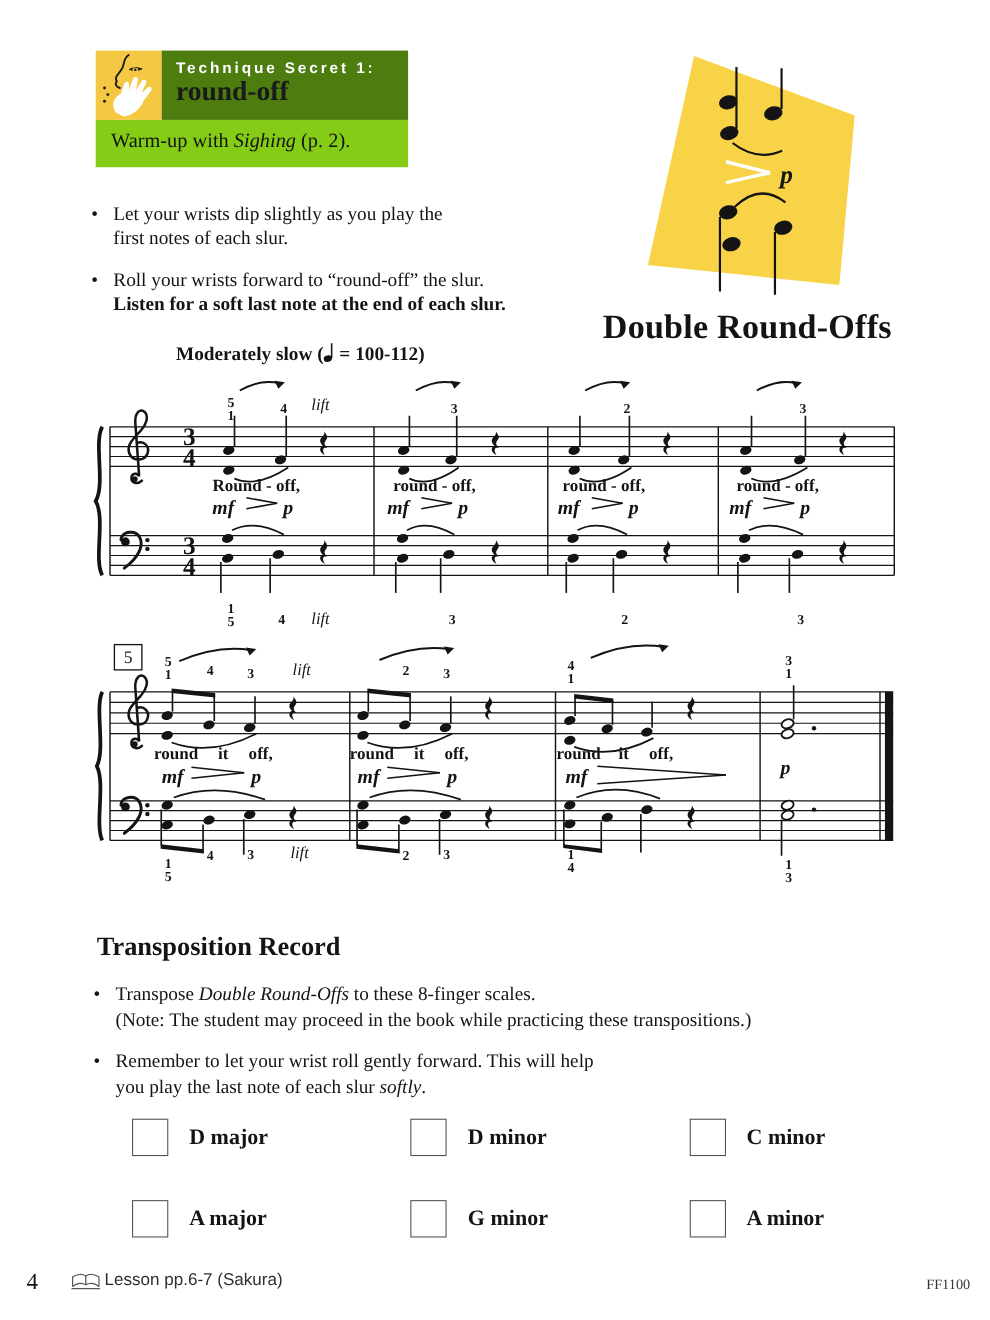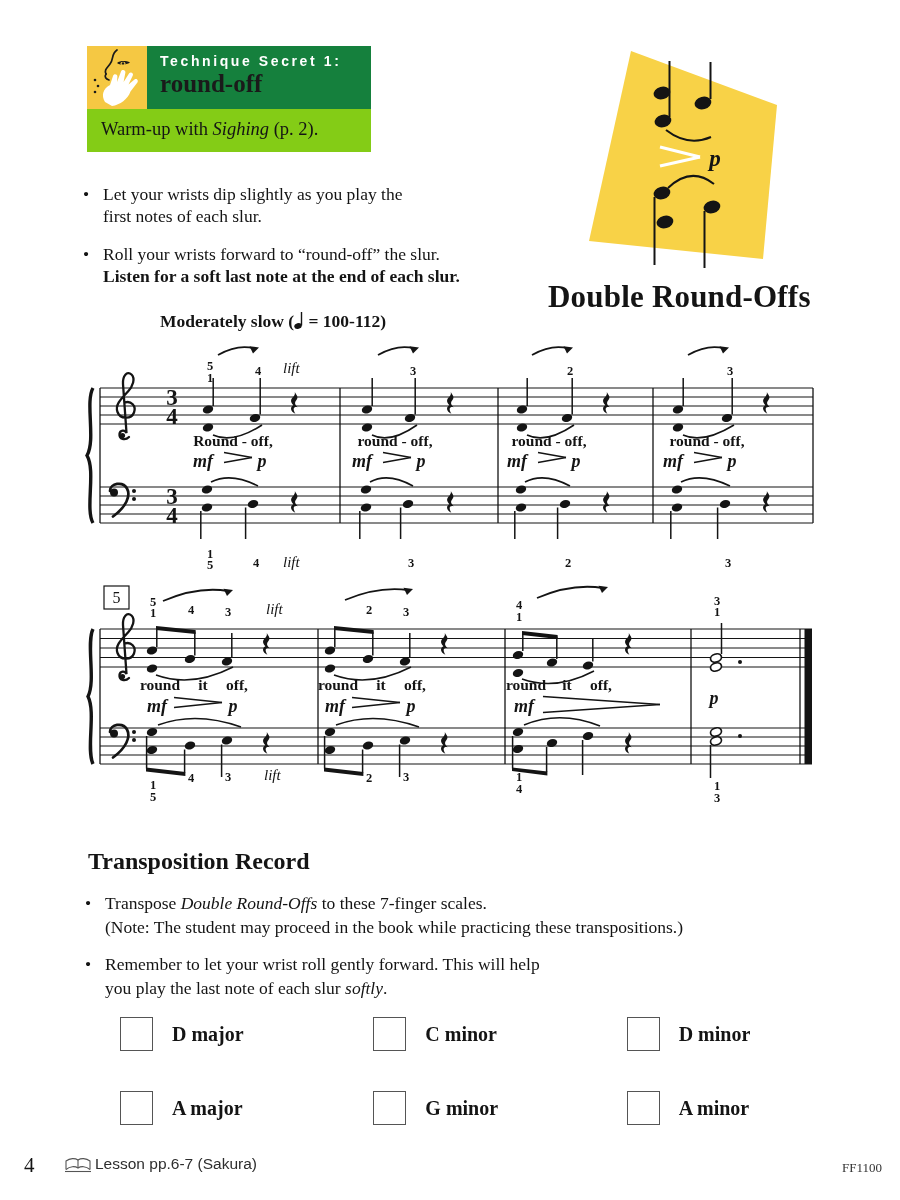--- a/index.html
+++ b/index.html
@@ -4,21 +4,21 @@
 <style>
   html,body{margin:0;padding:0;}
   body{width:900px;height:1200px;background:#ffffff;position:relative;
        font-family:"Liberation Serif",serif;color:#141414;overflow:hidden;}
   .abs{position:absolute;}
 
   
   .tech-box{left:87px;top:46px;width:284px;}
   .tech-top{display:flex;height:63px;}
   .tech-icon{width:60px;height:63px;background:#F5C843;flex:none;}
-  .tech-right{flex:1;background:#15803d;padding:7px 0 16px 13px;box-sizing:border-box;}
+  .tech-right{flex:1;background:#4d7c0f;padding:7px 0 16px 13px;box-sizing:border-box;}
   .tech-kicker{font-family:"Liberation Sans",sans-serif;font-weight:bold;color:#ffffff;
                font-size:14px;letter-spacing:2.6px;white-space:nowrap;}
   .tech-title{font-size:25px;font-weight:bold;color:#1a1a1a;margin-top:1px;}
   .tech-warm{height:43px;background:#84cc16;font-size:18.5px;padding:10px 0 0 14px;box-sizing:border-box;}
 
   
   .bullets{left:83px;top:183px;width:440px;font-size:17.5px;line-height:22px;}
   .b-row{display:flex;margin-bottom:16px;}
   .b-dot{width:20px;flex:none;}
   .bold{font-weight:bold;}
@@ -467,41 +467,41 @@
       <text class="fing" x="717" y="461.5">3</text>
     </g>
   </g>
 </svg>
 
 <div class="abs trans-head">Transposition Record</div>
 
 <div class="abs trans-bullets">
   <div class="b-row">
     <span class="b-dot">•</span>
-    <span><span>Transpose </span><span class="it">Double Round-Offs</span><span> to these 7-finger scales.</span><br><span>(Note: The student may proceed in the book while practicing these transpositions.)</span></span>
+    <span><span>Transpose </span><span class="it">Double Round-Offs</span><span> to these 8-finger scales.</span><br><span>(Note: The student may proceed in the book while practicing these transpositions.)</span></span>
   </div>
   <div class="b-row">
     <span class="b-dot">•</span>
     <span><span>Remember to let your wrist roll gently forward. This will help</span><br><span>you play the last note of each slur </span><span class="it">softly</span><span>.</span></span>
   </div>
 </div>
 
 <div class="abs cb-grid">
   <div class="cb-row">
     <div class="cb-cell">
       <div class="cb-box"></div>
       <div class="cb-label">D major</div>
     </div>
     <div class="cb-cell">
       <div class="cb-box"></div>
-      <div class="cb-label">C minor</div>
+      <div class="cb-label">D minor</div>
     </div>
     <div class="cb-cell">
       <div class="cb-box"></div>
-      <div class="cb-label">D minor</div>
+      <div class="cb-label">C minor</div>
     </div>
   </div>
   <div class="cb-row">
     <div class="cb-cell">
       <div class="cb-box"></div>
       <div class="cb-label">A major</div>
     </div>
     <div class="cb-cell">
       <div class="cb-box"></div>
       <div class="cb-label">G minor</div>

